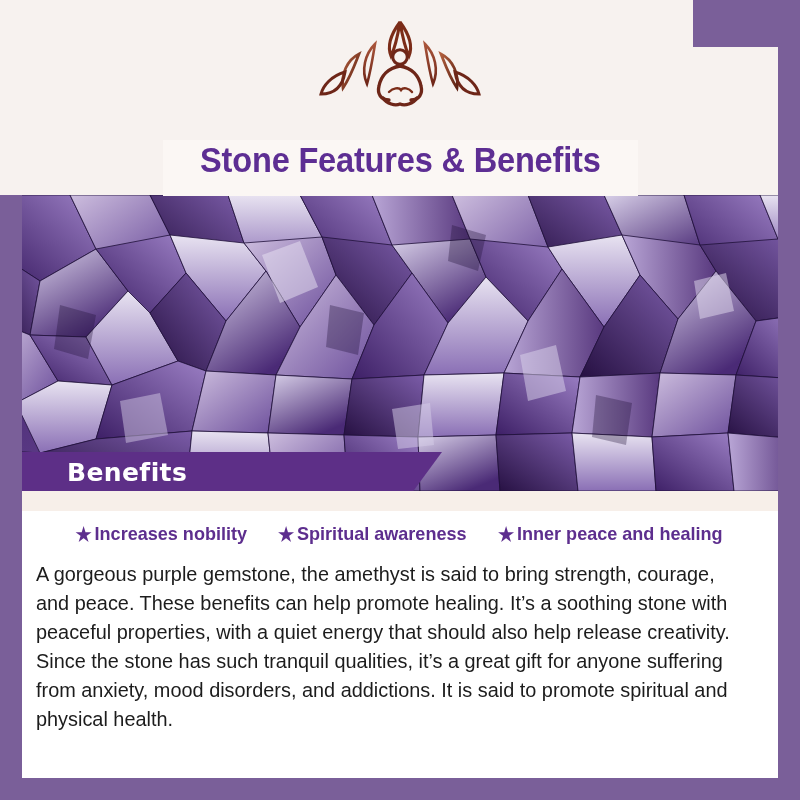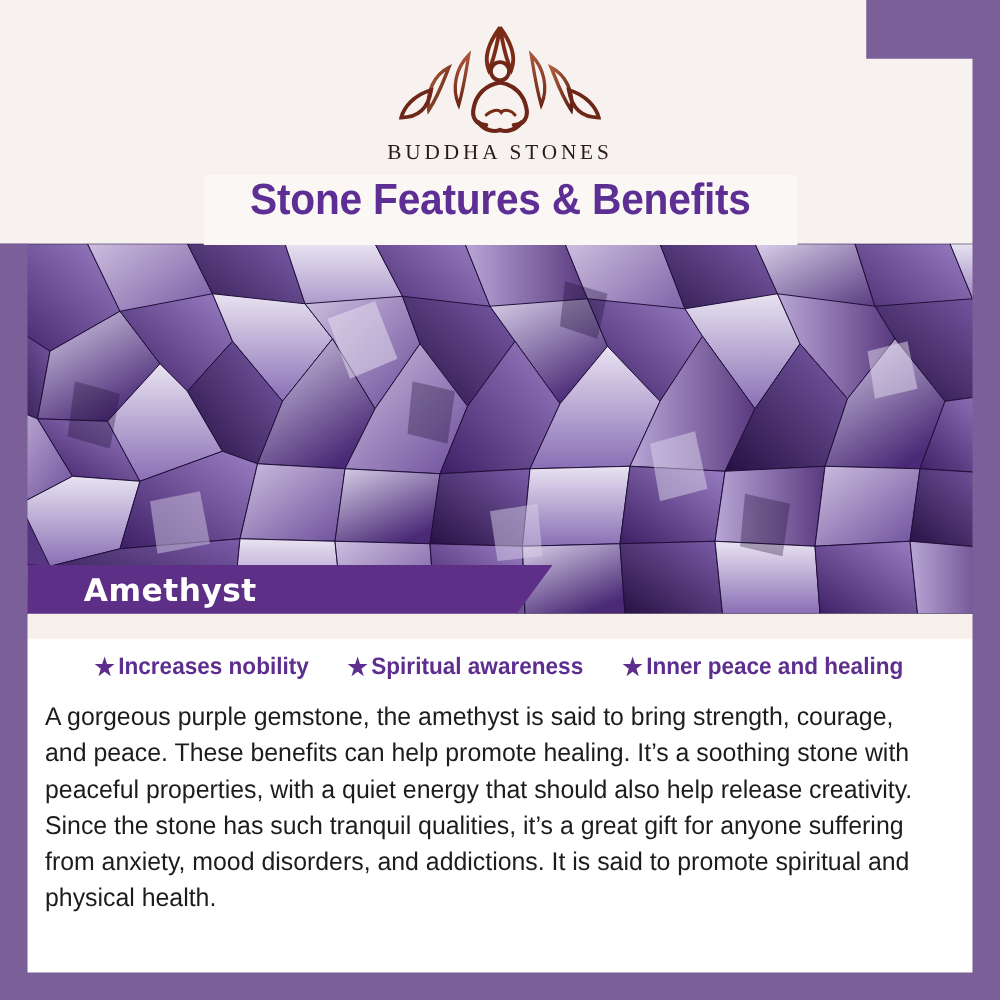--- a/index.html
+++ b/index.html
@@ -162,21 +162,20 @@
         <g fill="none" stroke="#7b2c18" stroke-width="3.1" stroke-linecap="round">
           <path d="M85 8 C76 20 72 32 76 42 C80 34 83 20 85 8 Z"></path>
           <path d="M85 8 C94 20 98 32 94 42 C90 34 87 20 85 8 Z"></path>
         </g>
         <circle cx="85" cy="43" r="7.3" fill="none" stroke="#6e2618" stroke-width="3.1"></circle>
         <path d="M85 52 C73 54 66 62 64 72 C62 80 66 86 74 86" fill="none" stroke="#6e2618" stroke-width="3.3" stroke-linecap="round"></path>
         <path d="M85 52 C97 54 104 62 106 72 C108 80 104 86 96 86" fill="none" stroke="#6e2618" stroke-width="3.3" stroke-linecap="round"></path>
         <path d="M68 84 C72 90 80 92 85 90 C90 92 98 90 102 84" fill="none" stroke="#6e2618" stroke-width="3.3" stroke-linecap="round"></path>
         <path d="M74 78 C78 74 84 73 86 76 C88 73 94 74 97 78" fill="none" stroke="#7b2c18" stroke-width="2.4" stroke-linecap="round"></path>
       </svg>
-      <span id="brand-name">BUDDHA STONES</span>
     </div>
   </div>
 
   <div id="photo">
     <svg viewBox="0 0 800 296" preserveAspectRatio="none">
       <defs>
         <linearGradient id="bg1" x1="0" y1="0" x2="1" y2="1">
           <stop offset="0%" stop-color="#3a1c5e"></stop>
           <stop offset="50%" stop-color="#5b3a86"></stop>
           <stop offset="100%" stop-color="#2d1148"></stop>
@@ -282,21 +281,21 @@
         <polygon points="452,30 486,40 478,76 448,66"></polygon>
       </g>
     </svg>
   </div>
 
   <div id="title-panel">
     <span id="page-title">Stone Features &amp; Benefits</span>
   </div>
 
   <div id="stone-banner">
-    <span id="stone-name">Amethyst</span>
+    <span id="stone-name">Benefits</span>
   </div>
 
   <div id="divider-strip"></div>
 
   <div id="content">
     <div id="features">
       <div class="feature">
         <span class="star-icon">★</span>
         <span>Increases nobility</span>
       </div>

